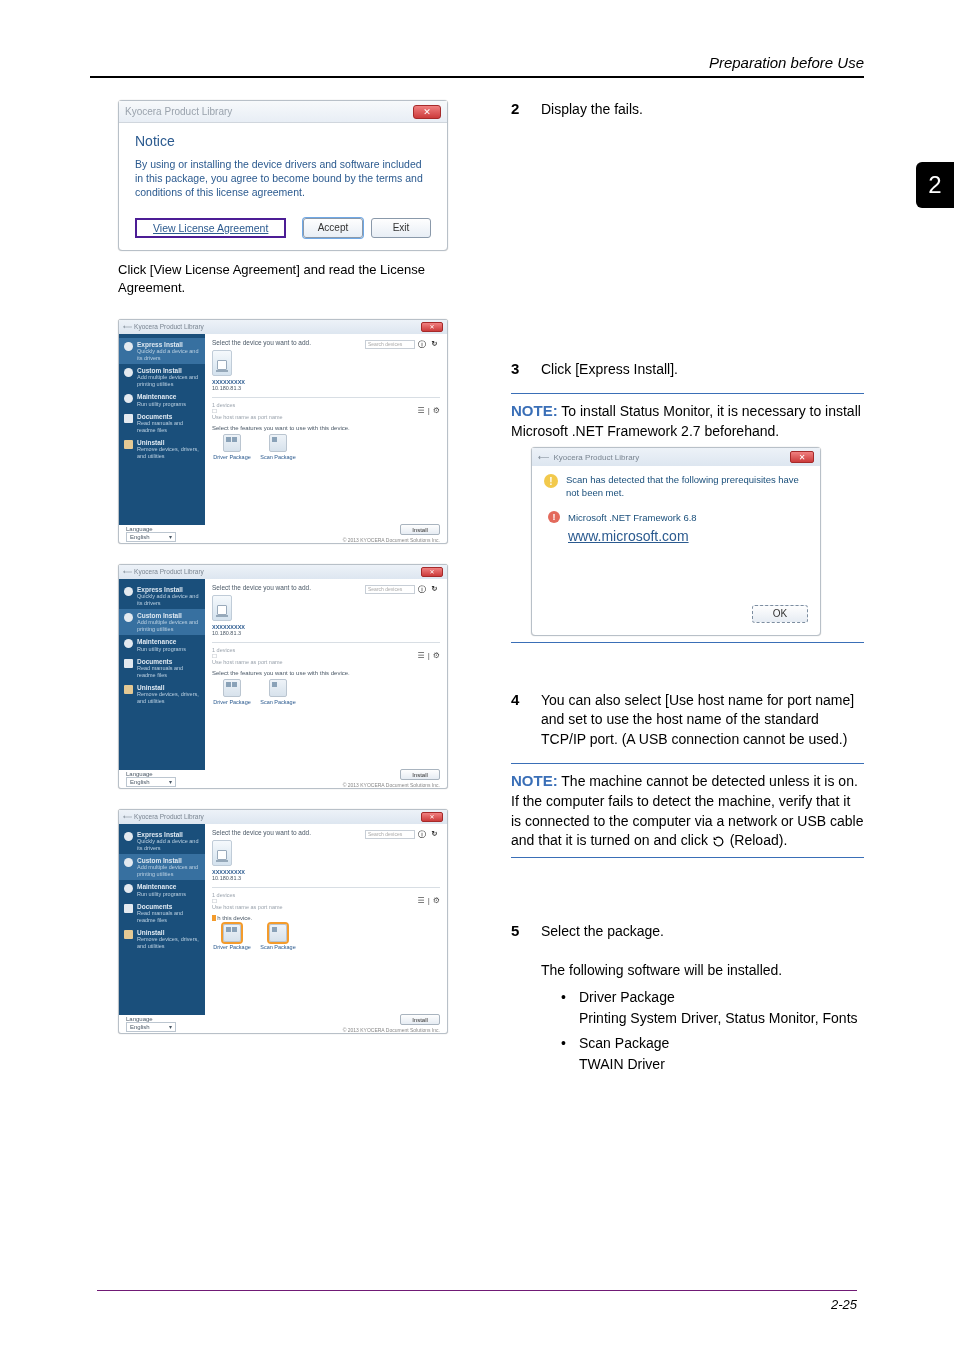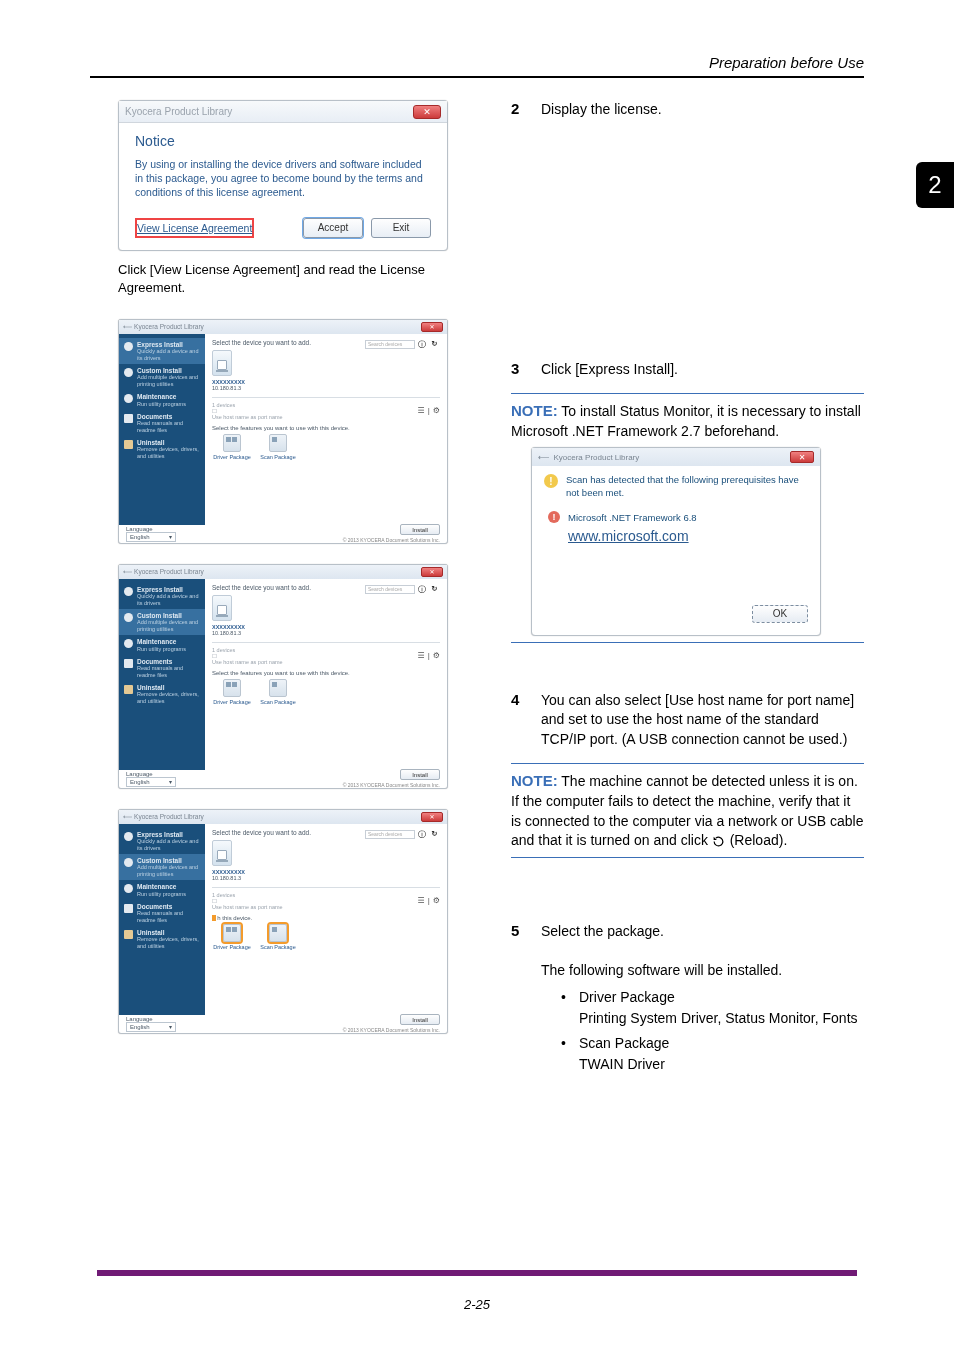--- a/index.html
+++ b/index.html
@@ -84,21 +84,21 @@
   .bullet-body { flex:1; }
 
   .footer-page {
     position: absolute;
     bottom: 38px;
     left: 0; right: 0;
     text-align: center;
     font-style: italic;
     font-size: 13px;
   }
-  .footer-text { border-top: 6px solid #701a75; display:inline-block; padding-top:21px; width:760px;}
+  .footer-text { border-top: 1px solid #701a75; display:inline-block; padding-top:6px; width:760px;text-align:right;}
 
   
   .dialog1 {
     width: 330px;
     border: 1px solid #b8c0c8;
     border-radius: 4px;
     background: #fff;
     margin-bottom: 10px;
     font-size: 11px;
     position: relative;
@@ -127,22 +127,22 @@
   .dialog1 .body { padding: 10px 16px 0 16px; }
   .dialog1 .notice-h { color:#2b5a8f; font-size:14px; margin-bottom:8px;}
   .dialog1 .notice-p { font-size:10.5px; color:#2b5a8f; line-height:1.35; }
   .dialog1 .footer {
     display:flex;
     align-items:center;
     justify-content: space-between;
     padding: 18px 16px 12px 16px;
   }
   .dialog1 .link-box {
-    border:2px solid #ef4444;
-    padding:2px 0;
+    border:2px solid #4c1d95;
+    padding:2px 16px;
   }
   .dialog1 .link-box span { color:#2b5a8f; text-decoration: underline; font-size:10.5px;}
   .dialog1 .btn {
     width:60px; height:20px;
     border:1px solid #8a99aa;
     border-radius:3px;
     background:linear-gradient(#fefefe,#e8eef5);
     font-size:10px;
     display:flex; align-items:center; justify-content:center;
     color:#333;
@@ -551,21 +551,21 @@
             <span class="copy">© 2013 KYOCERA Document Solutions Inc.</span>
           </div>
       </div>
     </div>
 
   </div>
 
   <div class="col col-right">
     <div class="step-row">
       <div class="step-num">2</div>
-      <div class="step-text">Display the license.</div>
+      <div class="step-text">Display the fails.</div>
     </div>
 
     <div style="height:230px;"></div>
 
     <div class="step-row">
       <div class="step-num">3</div>
       <div class="step-text">Click [Express Install].</div>
     </div>
 
     <div class="note-box">

